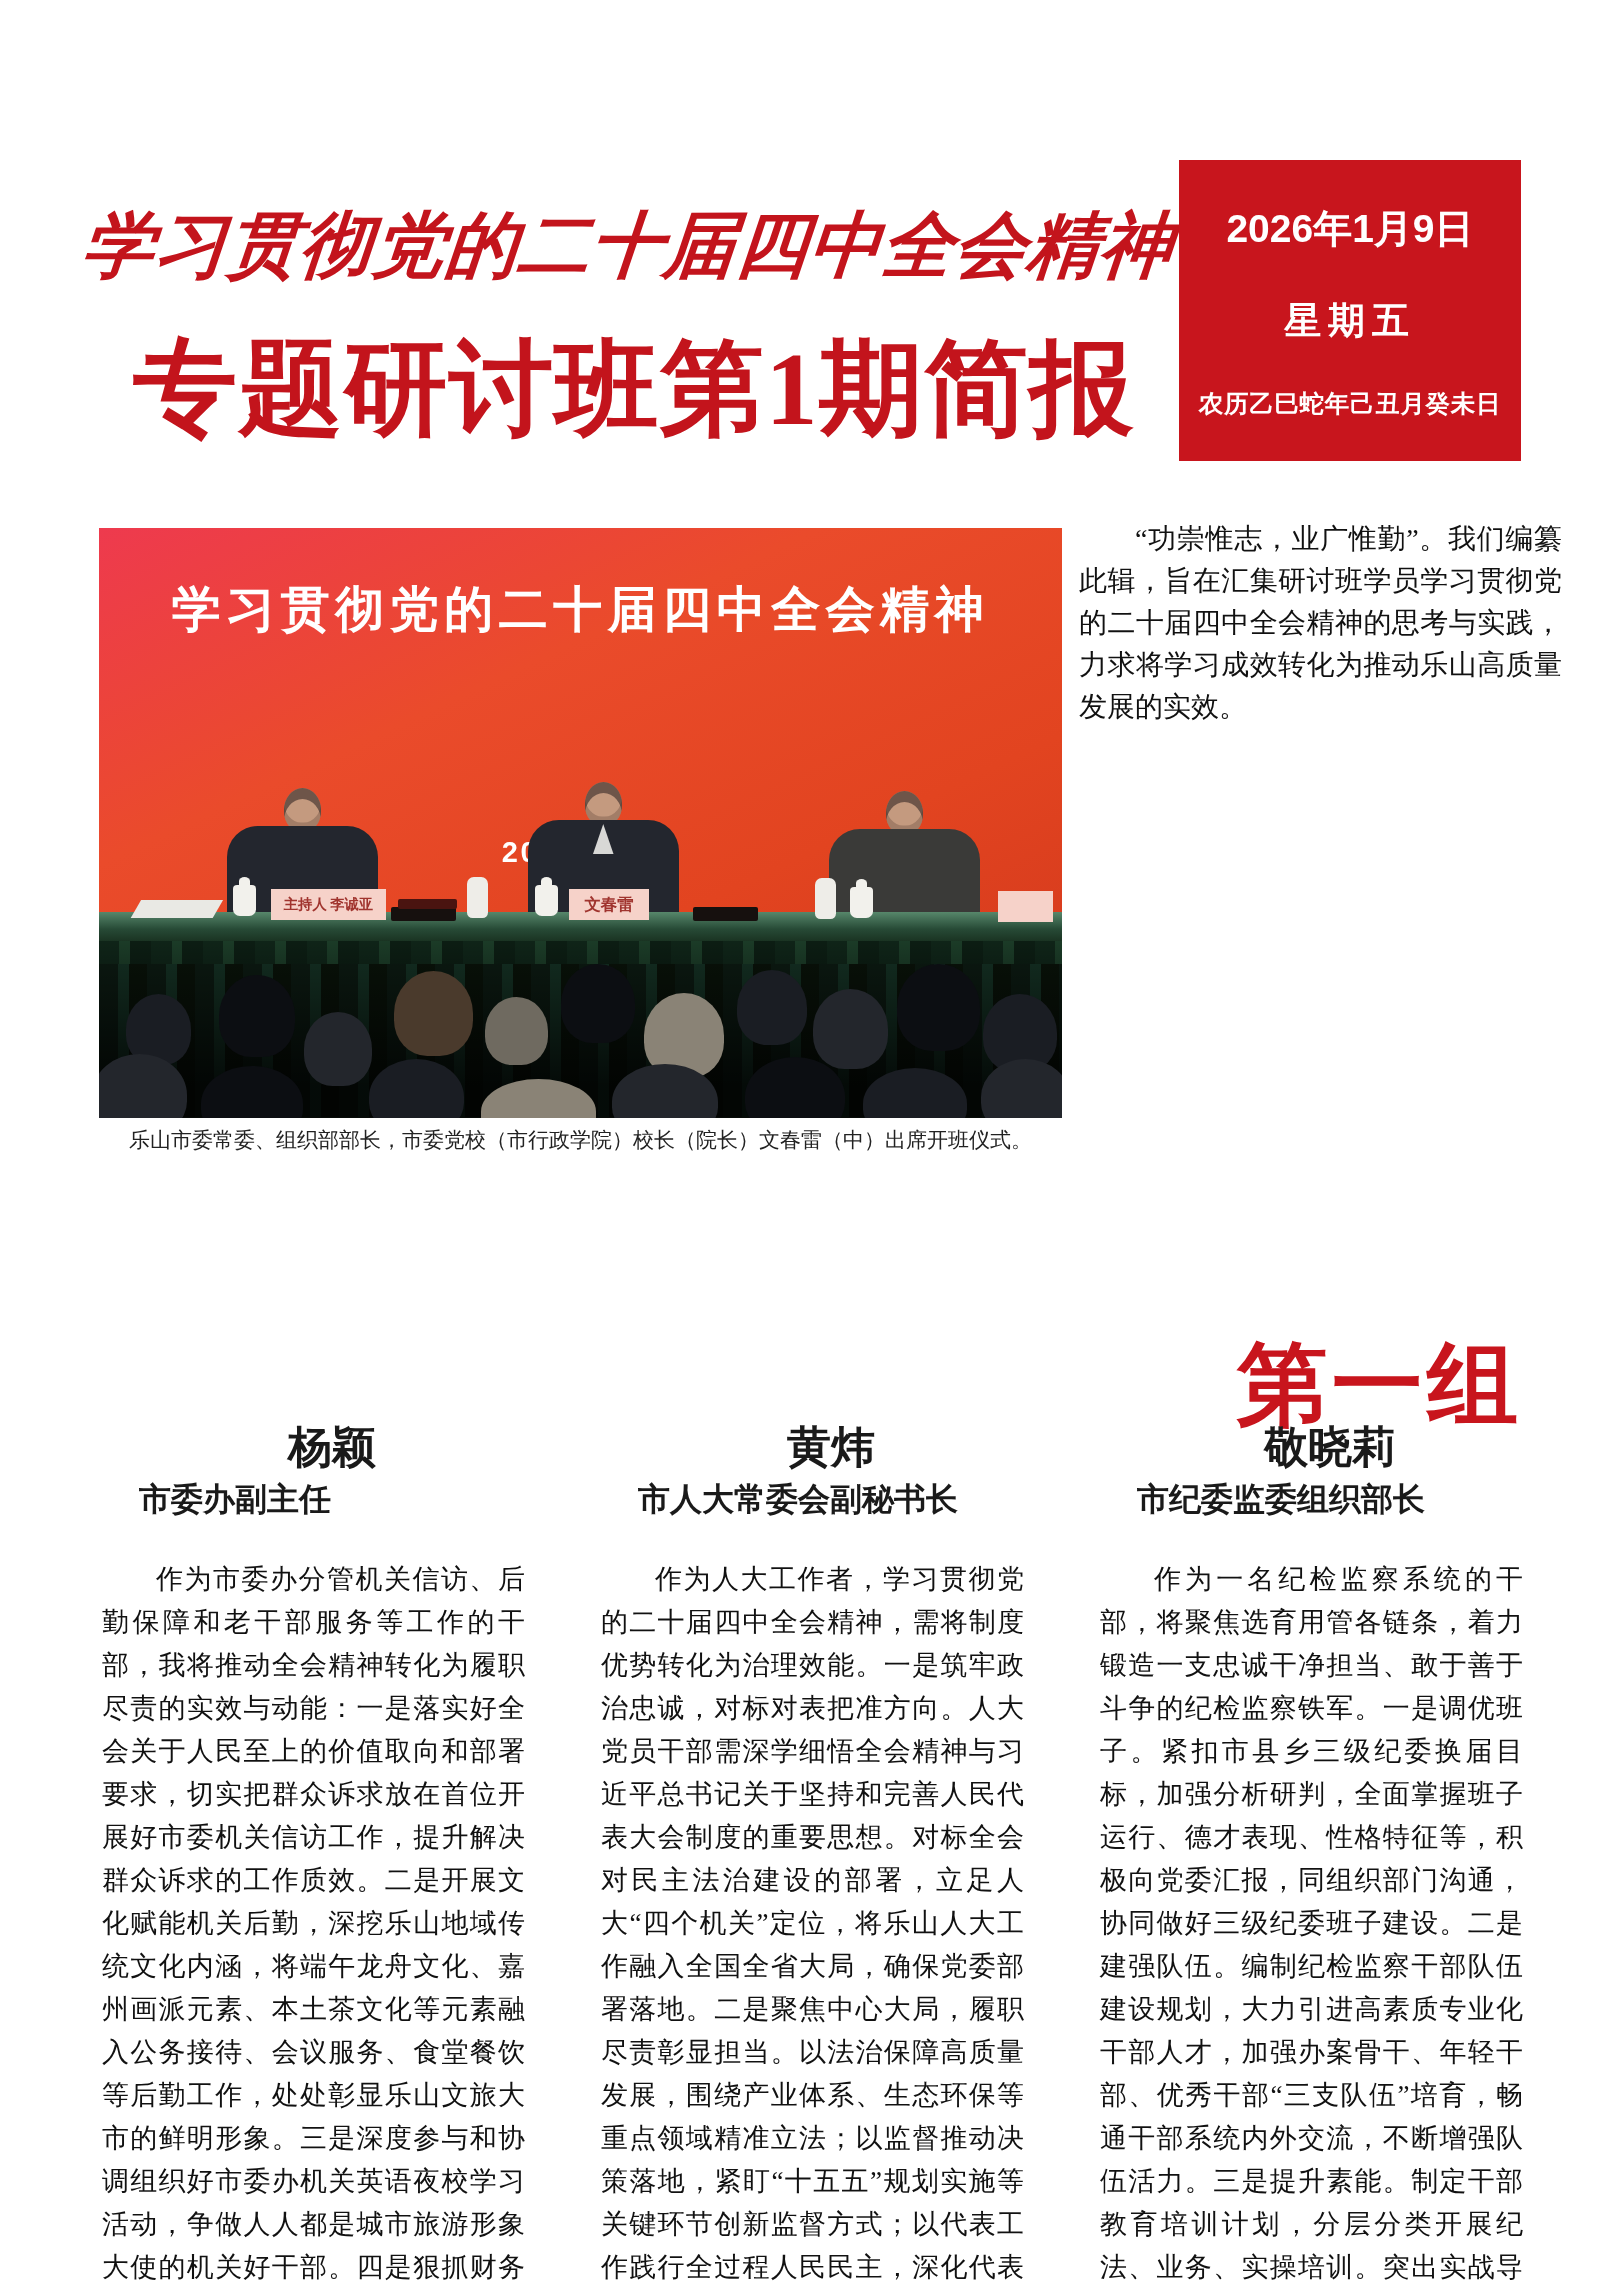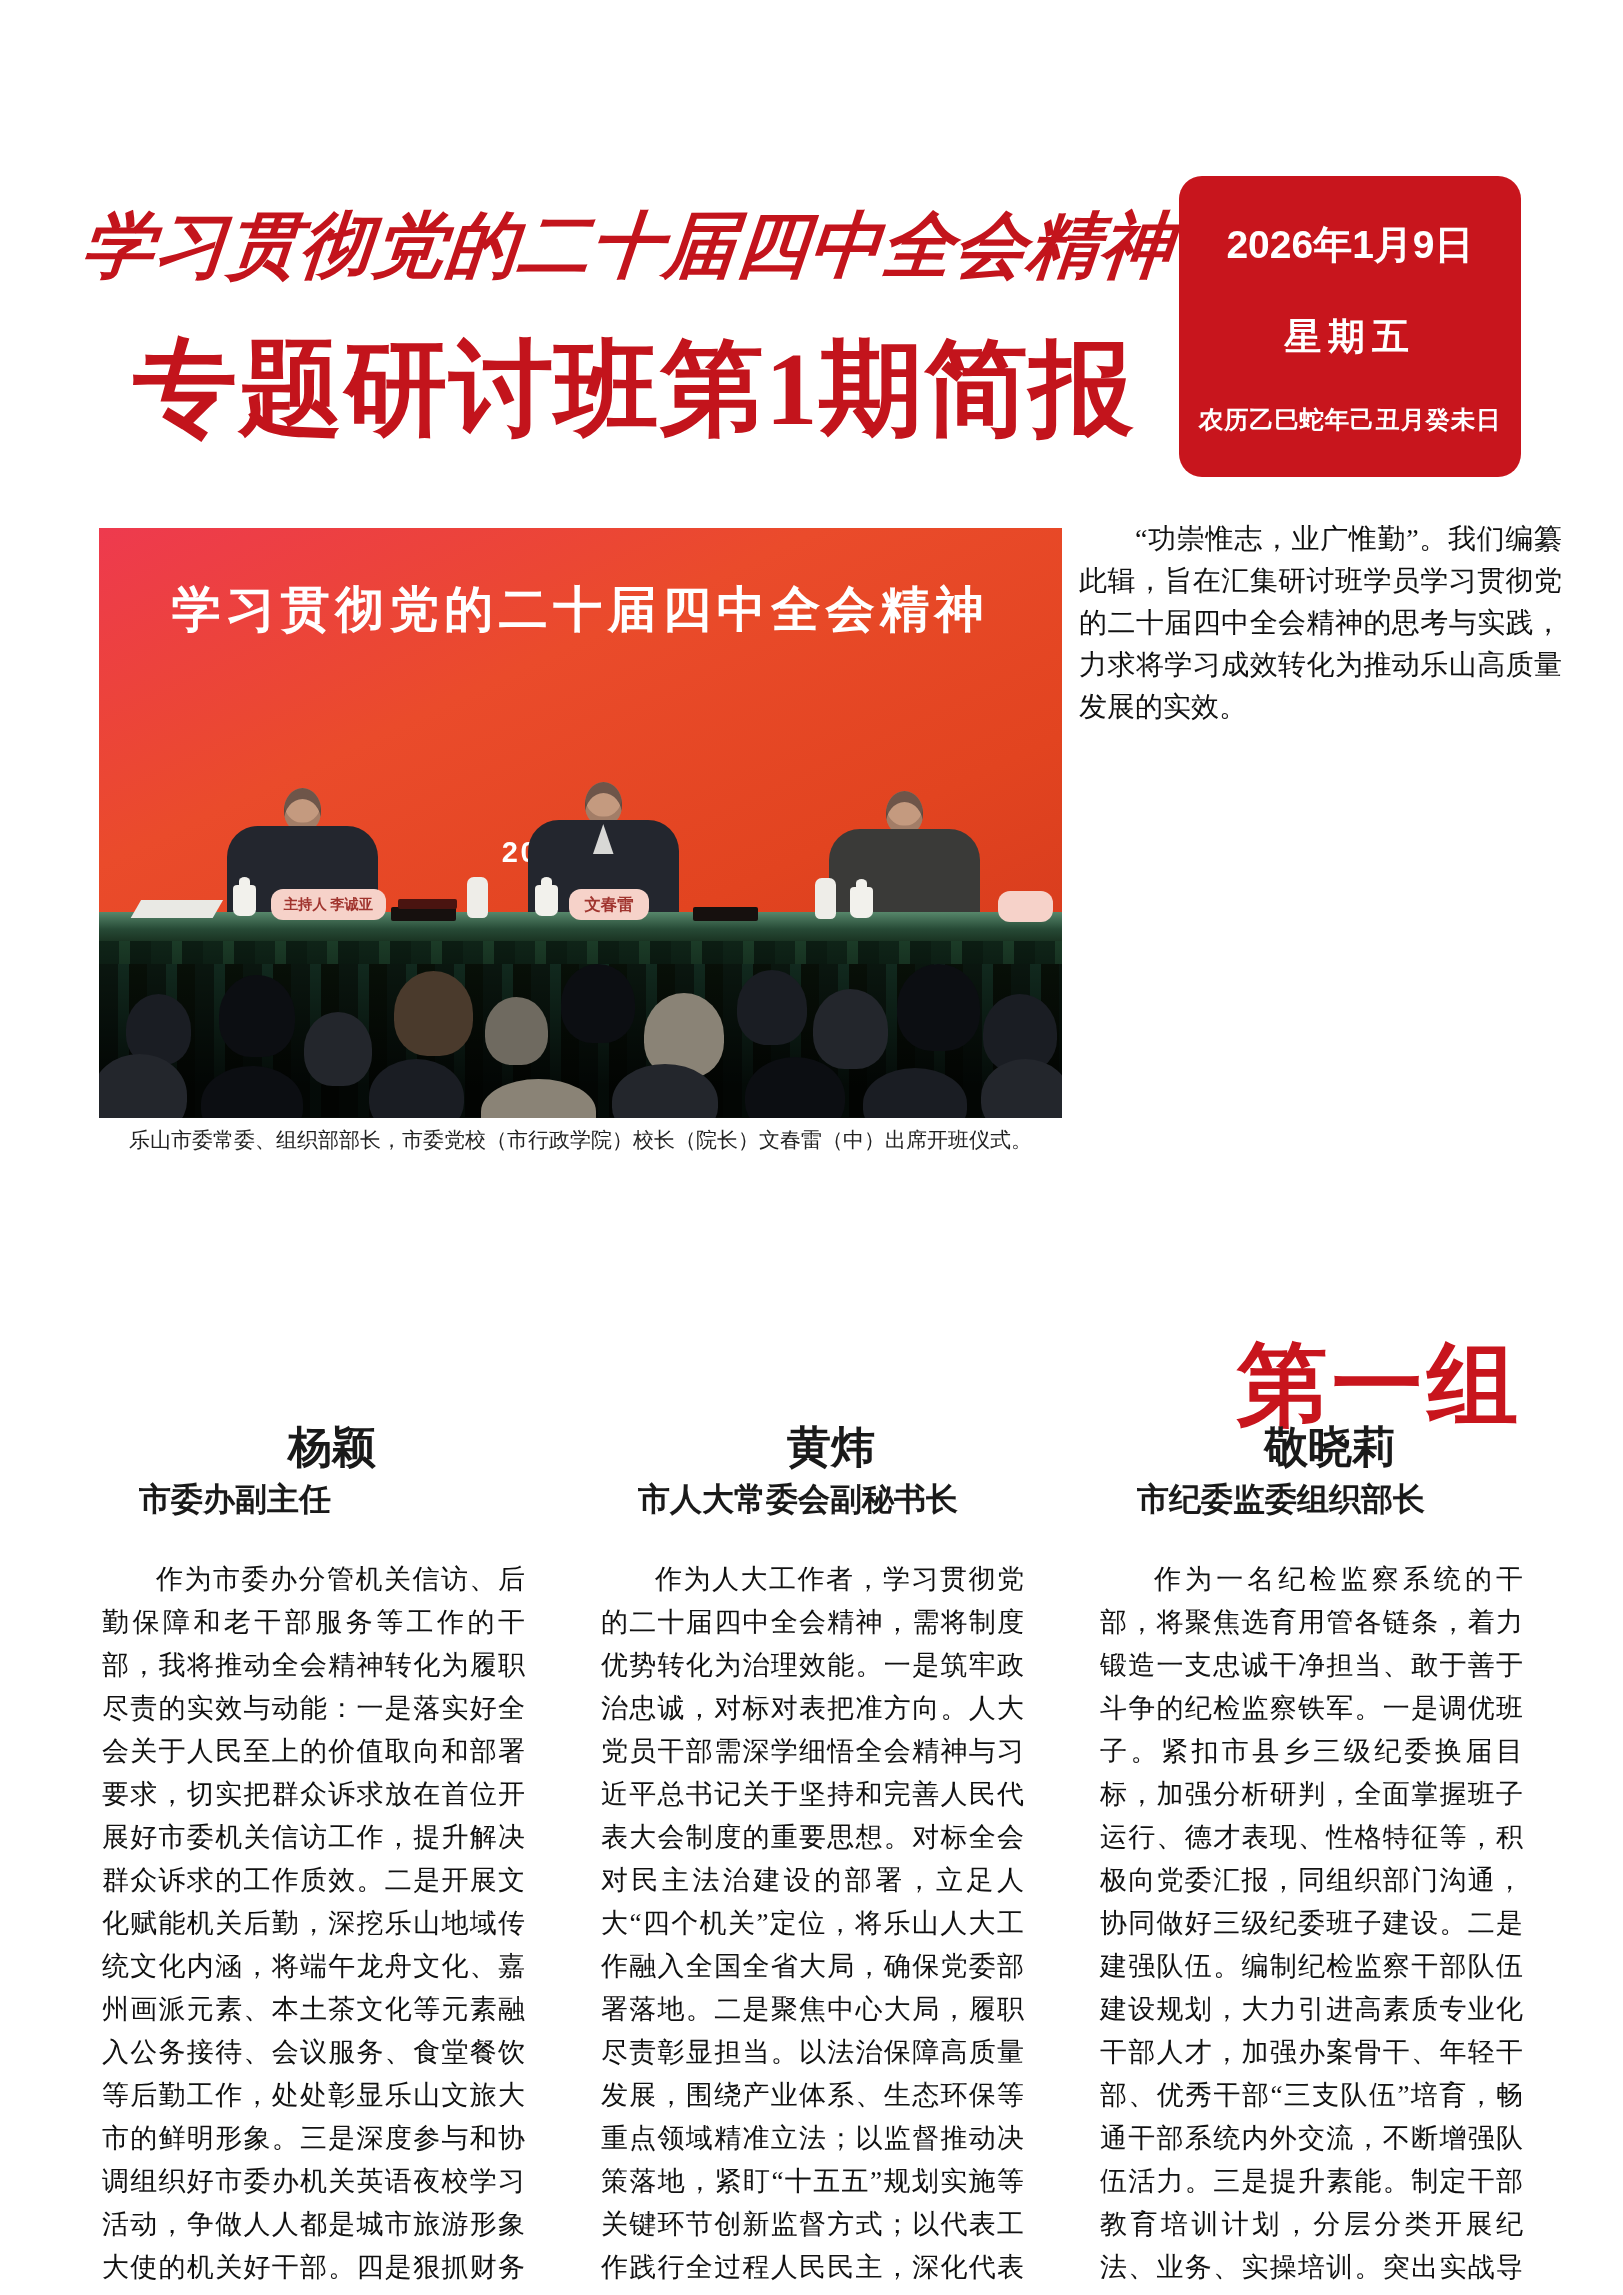--- a/index.html
+++ b/index.html
@@ -6,23 +6,23 @@
   .page{position:relative;width:1623px;height:2295px;background:#ffffff;overflow:hidden;
         font-family:"Liberation Serif",serif;color:#1a1a1a;}
 
   
   .mast-line1{position:absolute;left:82px;top:198px;width:1091px;text-align:center;
       font-size:72px;font-weight:bold;font-style:italic;color:#c3141c;white-space:nowrap;
       transform:skewX(-5deg);letter-spacing:0.7px;}
   .mast-line2{position:absolute;left:102px;top:320px;width:1064px;text-align:center;
       font-size:104px;font-weight:900;color:#c3141c;white-space:nowrap;letter-spacing:1.4px;}
 
-  .date-box{position:absolute;left:1179px;top:176px;width:342px;height:301px;background:#c8151d;
+  .date-box{position:absolute;left:1179px;top:160px;width:342px;height:301px;background:#c8151d;
       display:flex;flex-direction:column;align-items:center;justify-content:space-evenly;
-      padding:1px 0;box-sizing:border-box;color:#fff;font-family:"Liberation Sans",sans-serif;border-radius:23px;}
+      padding:1px 0;box-sizing:border-box;color:#fff;font-family:"Liberation Sans",sans-serif;}
   .date-line{font-size:39px;font-weight:bold;}
   .weekday-line{font-size:37px;font-weight:bold;letter-spacing:6.8px;}
   .lunar-line{font-size:24.5px;font-weight:bold;letter-spacing:0.7px;}
 
   
   .photo{position:absolute;left:99px;top:528px;width:963px;height:590px;margin:0;
       background:#070b08;overflow:hidden;}
   .backdrop{position:absolute;left:0;top:0;width:100%;height:392px;
       background:linear-gradient(155deg,#ee3a4e 0%,#ea4b2b 40%,#e24420 78%,#d93d1e 100%);}
   .bd1{position:absolute;left:0;top:49px;width:100%;text-align:center;color:#fff;
@@ -45,21 +45,21 @@
   .drape{position:absolute;left:0;top:413px;width:100%;height:109px;
       background:repeating-linear-gradient(90deg,#0f2418 0 20.5px,#1b3b27 20.5px 31px,#0c1d13 31px 52px);}
   .drape::after{content:"";position:absolute;inset:0;
       background:linear-gradient(180deg,rgba(0,0,0,0) 0%,rgba(0,0,0,.65) 85%);}
   .paper{position:absolute;left:37px;top:372px;width:82px;height:17.7px;background:#e9e9e4;
       transform:skewX(-30deg);}
   .cup{position:absolute;width:23px;height:31px;background:#f2f1ec;border-radius:4.1px 4.1px 6.8px 6.8px;}
   .cup::before{content:"";position:absolute;left:6.1px;top:-8.2px;width:11px;height:8.2px;
       background:#f2f1ec;border-radius:50% 50% 0 0;}
   .pitcher{position:absolute;width:20.5px;height:41px;background:#eeede8;border-radius:6.8px 6.8px 5.5px 5.5px;}
-  .nameplate{position:absolute;height:31px;background:#f6d2c9;border-radius:12px;
+  .nameplate{position:absolute;height:31px;background:#f6d2c9;border-radius:0;
       display:flex;align-items:center;justify-content:center;color:#a0342e;
       font-size:14.3px;font-weight:bold;white-space:nowrap;overflow:hidden;}
   .book{position:absolute;height:13.6px;background:#16100e;border-radius:2px;}
   .book.red{background:#4a1410;}
 
   .audience{position:absolute;left:0;top:436px;width:100%;height:153px;
       background:
         linear-gradient(180deg,rgba(0,0,0,.15),rgba(0,0,0,.78) 80%),
         repeating-linear-gradient(90deg,#0c1a12 0 19px,#143023 19px 30px,#091209 30px 48px);}
   .hd{position:absolute;border-radius:50% 50% 42% 42%;background:#0c0e12;}

